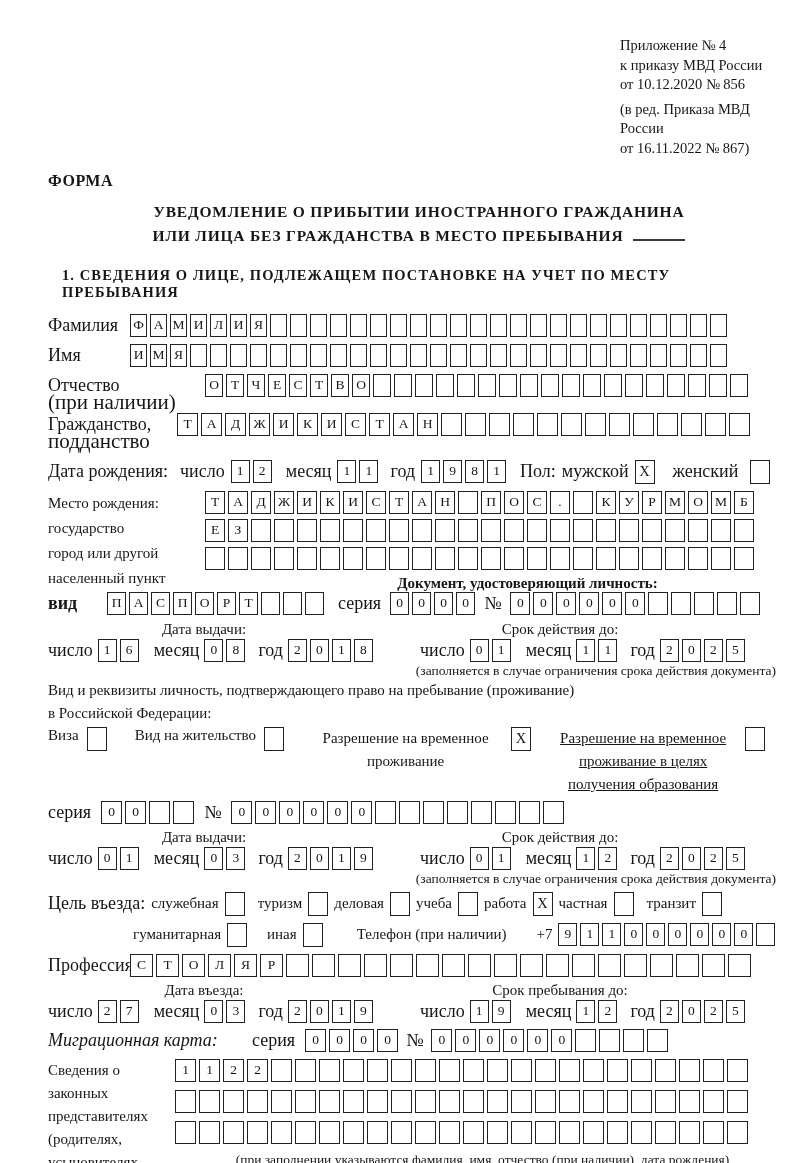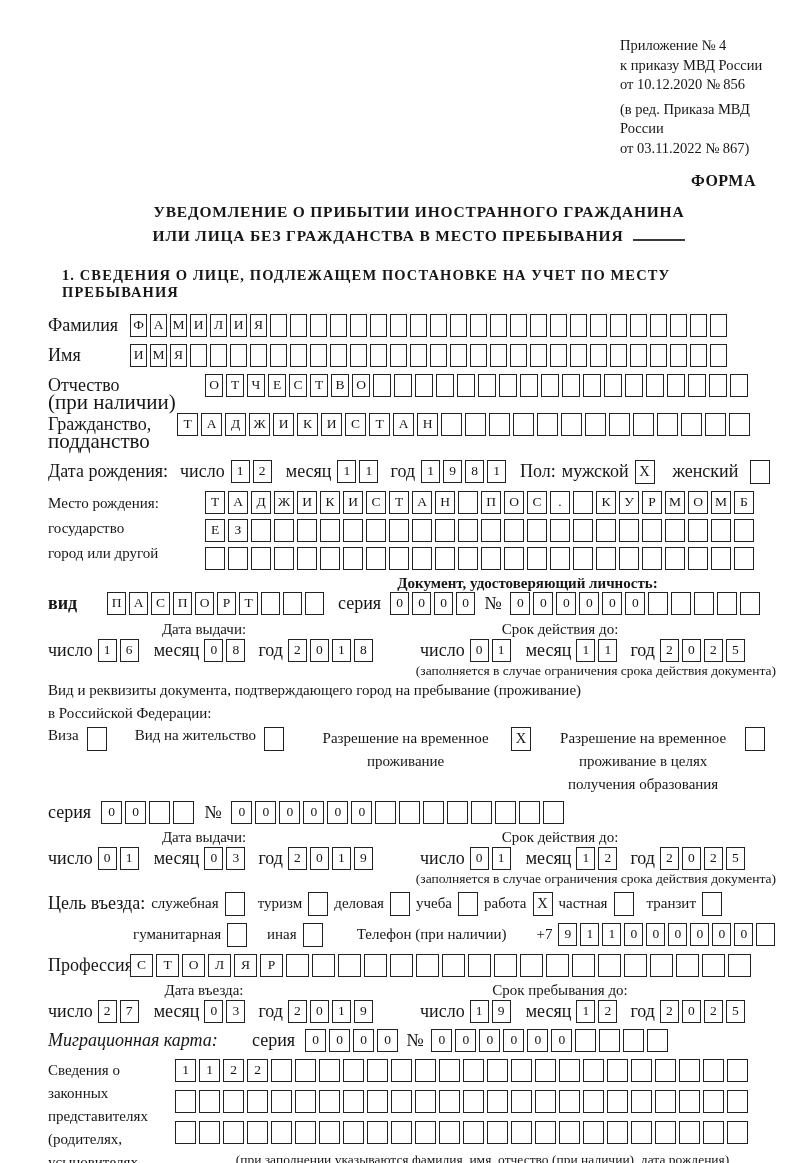--- a/index.html
+++ b/index.html
@@ -1,21 +1,21 @@
 <!DOCTYPE html>
 <html><head>
 <meta charset="utf-8">
 <style>
   html,body{margin:0;padding:0;background:#ffffff;}
   .page{position:relative;width:800px;height:1163px;background:#fff;color:#161616;
         font-family:"Liberation Serif", serif;font-size:15px;overflow:hidden;
         padding:36px 10px 0 48px;box-sizing:border-box;}
   .hdr-ref{margin-left:572px;font-size:14.5px;line-height:1.35;}
   .hdr-ref .gap{margin-top:5px;}
-  .forma{margin-top:14px;text-align:right;padding-right:34px;font-weight:bold;font-size:16px;letter-spacing:.5px;}
+  .forma{margin-top:14px;text-align:left;padding-right:34px;font-weight:bold;font-size:16px;letter-spacing:.5px;}
   .title{margin-top:10px;text-align:center;font-weight:bold;font-size:15.5px;line-height:1.5;letter-spacing:.8px;}
   .title-blank{display:inline-block;width:52px;border-bottom:2px solid #3a3a3a;margin-left:10px;}
   .sec1{margin-top:20px;font-weight:bold;font-size:14.5px;letter-spacing:1.1px;padding-left:14px;}
   .row{display:flex;align-items:center;}
   .lbl{flex:none;font-size:18px;}
   .lblwrap{position:relative;flex:none;}
   .lbl2{position:absolute;top:15px;left:0;white-space:nowrap;font-size:21px;}
   .boxes{display:flex;gap:3px;align-items:center;flex:none;}
   .cb{flex:none;width:15px;height:21px;border:1.7px solid #222;text-align:center;
       font-size:13.5px;line-height:20px;background:#fff;}
@@ -49,21 +49,21 @@
 </head>
 <body>
 
 <div class="page">
 
   <div class="hdr-ref">
     <div>Приложение № 4</div>
     <div>к приказу МВД России</div>
     <div>от 10.12.2020 № 856</div>
     <div class="gap">(в ред. Приказа МВД России</div>
-    <div>от 03.11.2022 № 867)</div>
+    <div>от 16.11.2022 № 867)</div>
   </div>
 
   <div class="forma">ФОРМА</div>
 
   <div class="title">
     <div>УВЕДОМЛЕНИЕ О ПРИБЫТИИ ИНОСТРАННОГО ГРАЖДАНИНА</div>
     <div>
       <span>ИЛИ ЛИЦА БЕЗ ГРАЖДАНСТВА В МЕСТО ПРЕБЫВАНИЯ</span><span class="title-blank"></span>
     </div>
   </div>
@@ -234,20 +234,21 @@
     <span class="chk">X</span>
     <span class="lbl" style="margin-left:12px;">женский</span>
     <span class="chk" style="margin-left:6px;"></span>
   </div>
 
   <div class="bp-block">
     <div class="bp-labels">
       <div>Место рождения:</div>
       <div>государство</div>
       <div>город или другой</div>
+      <div>населенный пункт</div>
     </div>
     <div class="bp-right">
       <div class="boxes sz24">
           <span class="cb">Т</span>
           <span class="cb">А</span>
           <span class="cb">Д</span>
           <span class="cb">Ж</span>
           <span class="cb">И</span>
           <span class="cb">К</span>
           <span class="cb">И</span>
@@ -403,38 +404,38 @@
             <span class="cb">2</span>
             <span class="cb">0</span>
             <span class="cb">2</span>
             <span class="cb">5</span>
           </span>
       </div>
     </div>
   </div>
   <div class="vnote">(заполняется в случае ограничения срока действия документа)</div>
 
-  <div style="margin-top:3px;">Вид и реквизиты документа, подтверждающего город на пребывание (проживание)</div>
+  <div style="margin-top:3px;">Вид и реквизиты личность, подтверждающего право на пребывание (проживание)</div>
   <div style="margin-top:6px;">в Российской Федерации:</div>
 
   <div class="opts">
     <div class="opt">
       <span class="olbl">Виза</span>
       <span class="chk"></span>
     </div>
     <div class="opt" style="margin-left:28px;">
       <span class="olbl">Вид на жительство</span>
       <span class="chk"></span>
     </div>
     <div class="opt" style="margin-left:24px;">
       <span class="olbl wrapc" style="width:195px;">Разрешение на временное проживание</span>
       <span class="chk">X</span>
     </div>
     <div class="opt" style="margin-left:18px;">
-      <span class="olbl wrapc" style="width:188px;">Разрешение на временное проживание в целях получения образования</span>
+      <span class="olbl wrapc" style="width:188px;text-decoration:underline;">Разрешение на временное проживание в целях получения образования</span>
       <span class="chk"></span>
     </div>
   </div>
 
   <div class="row" style="margin-top:5px;">
     <span class="lbl">серия</span>
     <div class="boxes sz25" style="margin-left:10px;">
         <span class="cb">0</span>
         <span class="cb">0</span>
         <span class="cb"></span>

